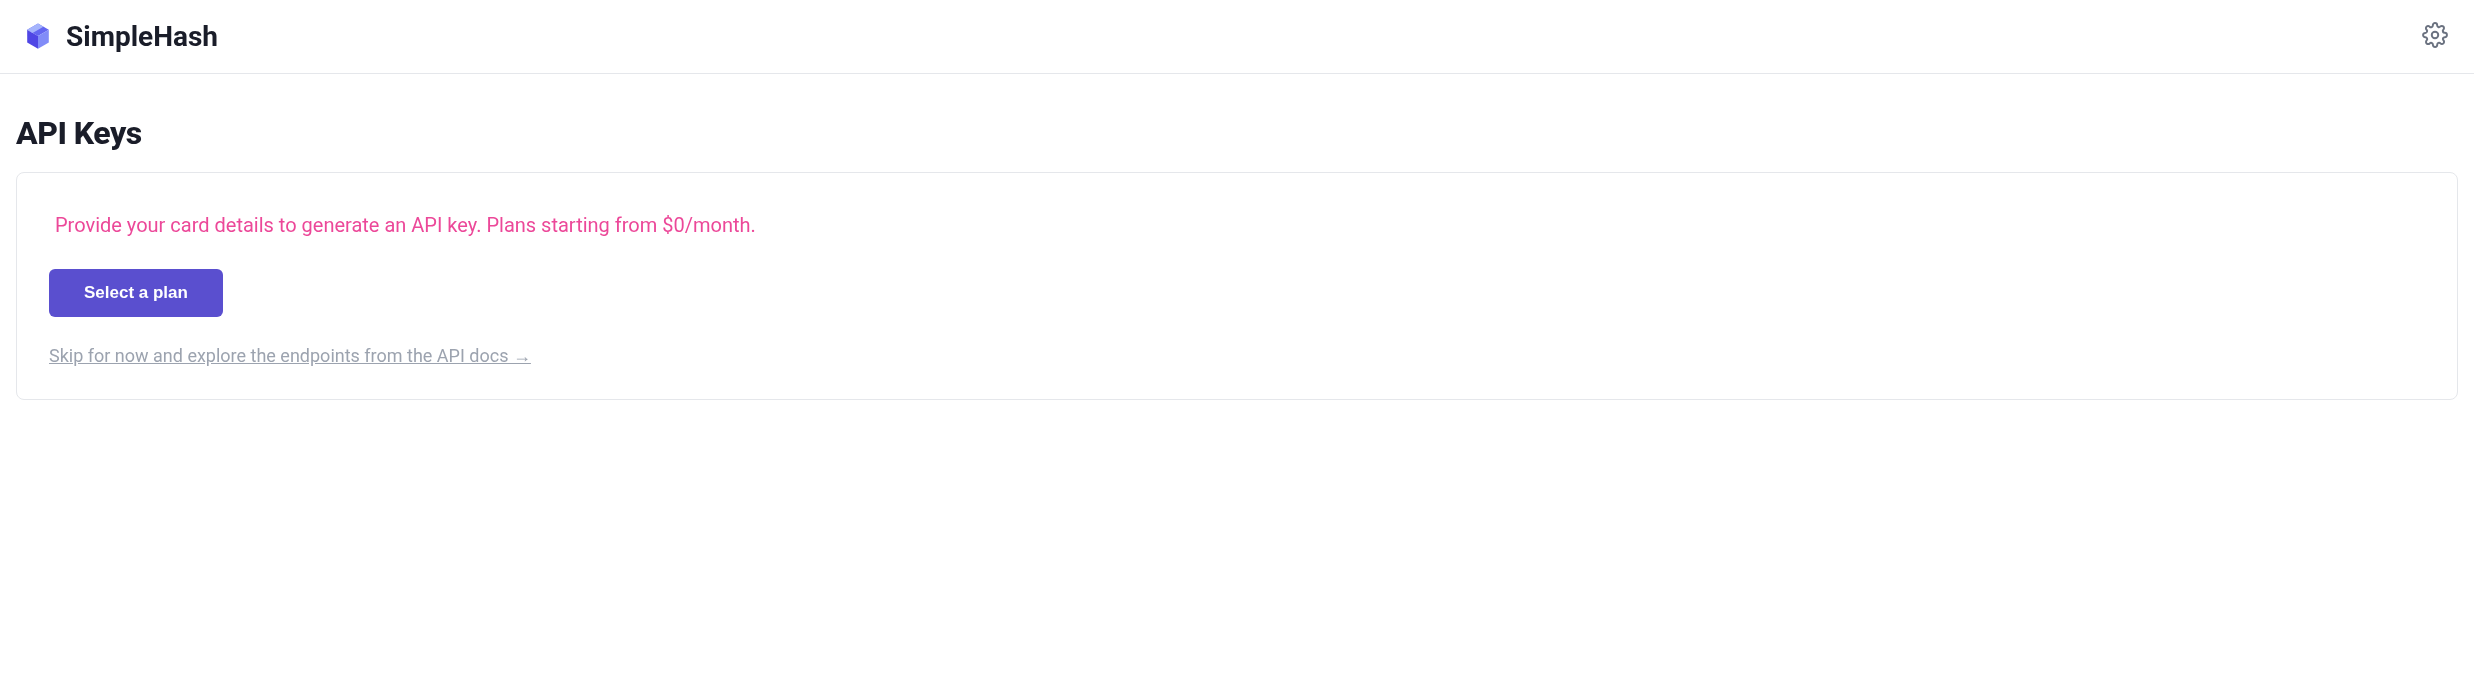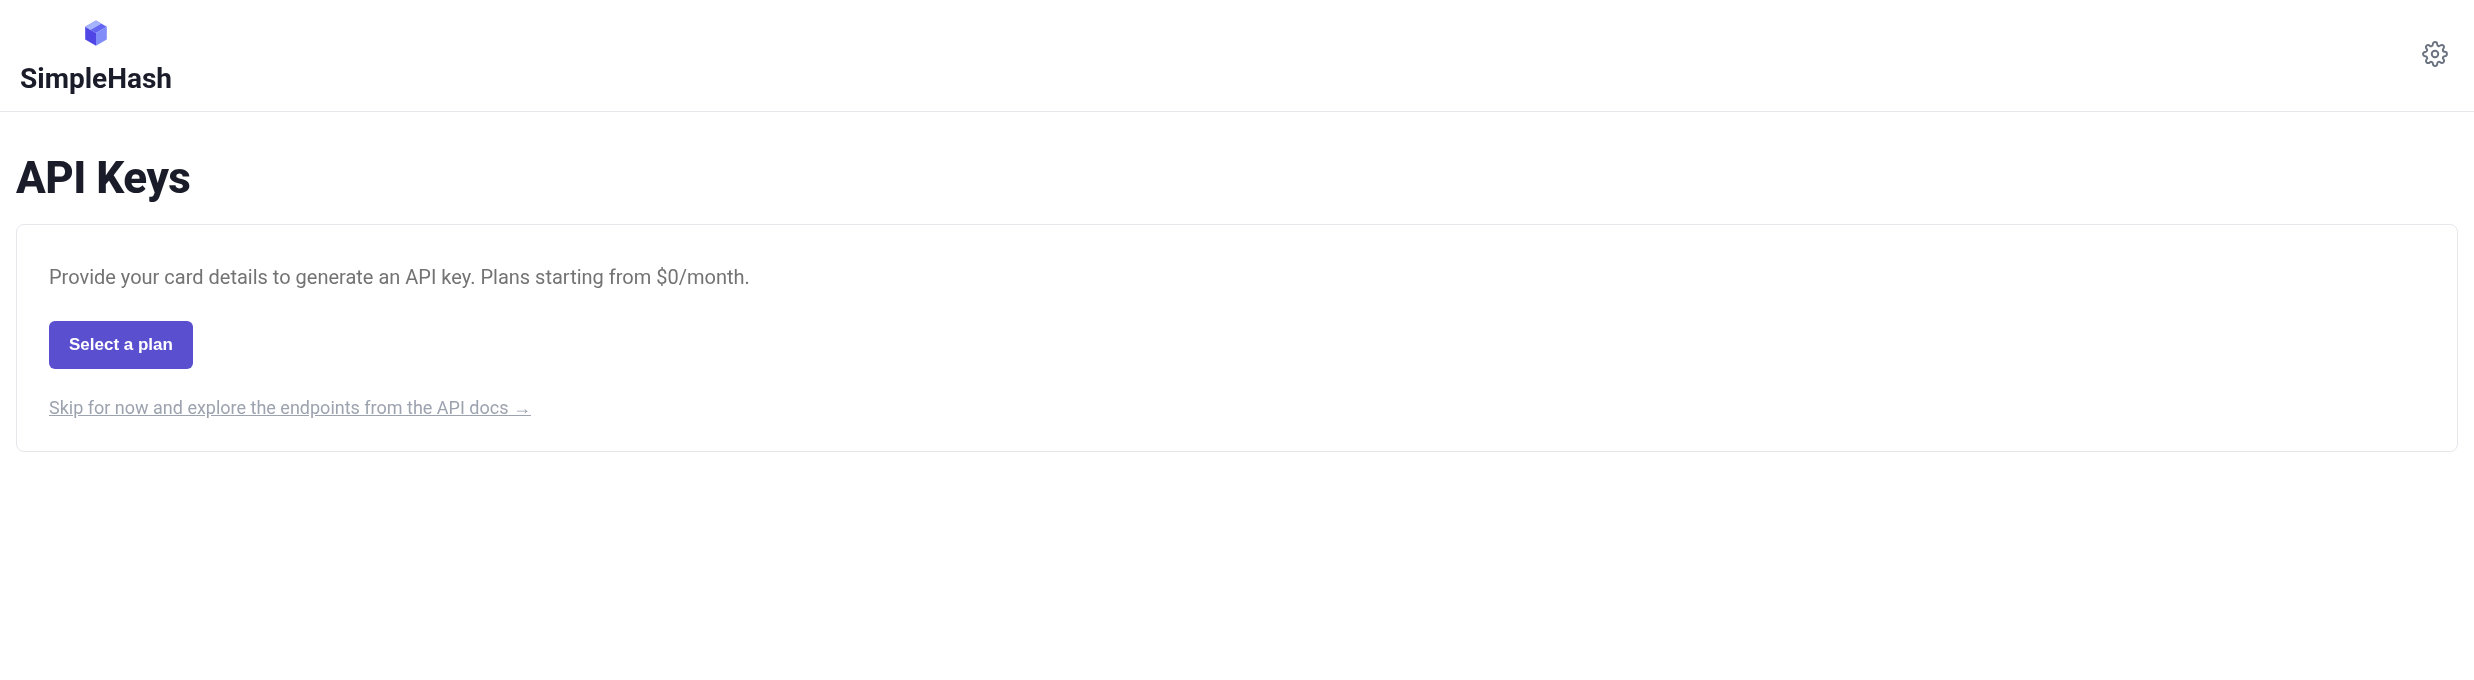--- a/index.html
+++ b/index.html
@@ -19,21 +19,20 @@
       justify-content: space-between;
       align-items: center;
       padding: 16px 20px;
       border-bottom: 1px solid #e5e7eb;
     }
     
     .logo-container {
       display: flex;
       align-items: center;
       gap: 10px;
-      flex-direction: column;
     }
     
     .logo-icon {
       width: 36px;
       height: 36px;
     }
     
     .logo-text {
       font-size: 28px;
       font-weight: 700;
@@ -54,45 +53,46 @@
     .settings-btn svg {
       width: 26px;
       height: 26px;
     }
     
     .main {
       padding: 40px 16px 20px 16px;
     }
     
     .page-title {
-      font-size: 44px;
+      font-size: 32px;
       font-weight: 800;
       color: #1a1d29;
       margin-bottom: 20px;
       letter-spacing: -0.5px;
     }
     
     .card {
       border: 1px solid #e5e7eb;
       border-radius: 8px;
       padding: 40px 32px 32px 32px;
     }
     
     .card-text {
       font-size: 20px;
-      color: #737373;
+      color: #ec4899;
       margin-bottom: 32px;
       font-weight: 400;
+      margin-left: 6px;
     }
     
     .primary-btn {
       background: #5a4fcf;
       color: #ffffff;
       border: none;
-      padding: 14px 20px;
+      padding: 14px 35px;
       font-size: 17px;
       font-weight: 600;
       border-radius: 6px;
       cursor: pointer;
       margin-bottom: 28px;
       display: inline-block;
     }
     
     .skip-link {
       color: #9ca3af;

